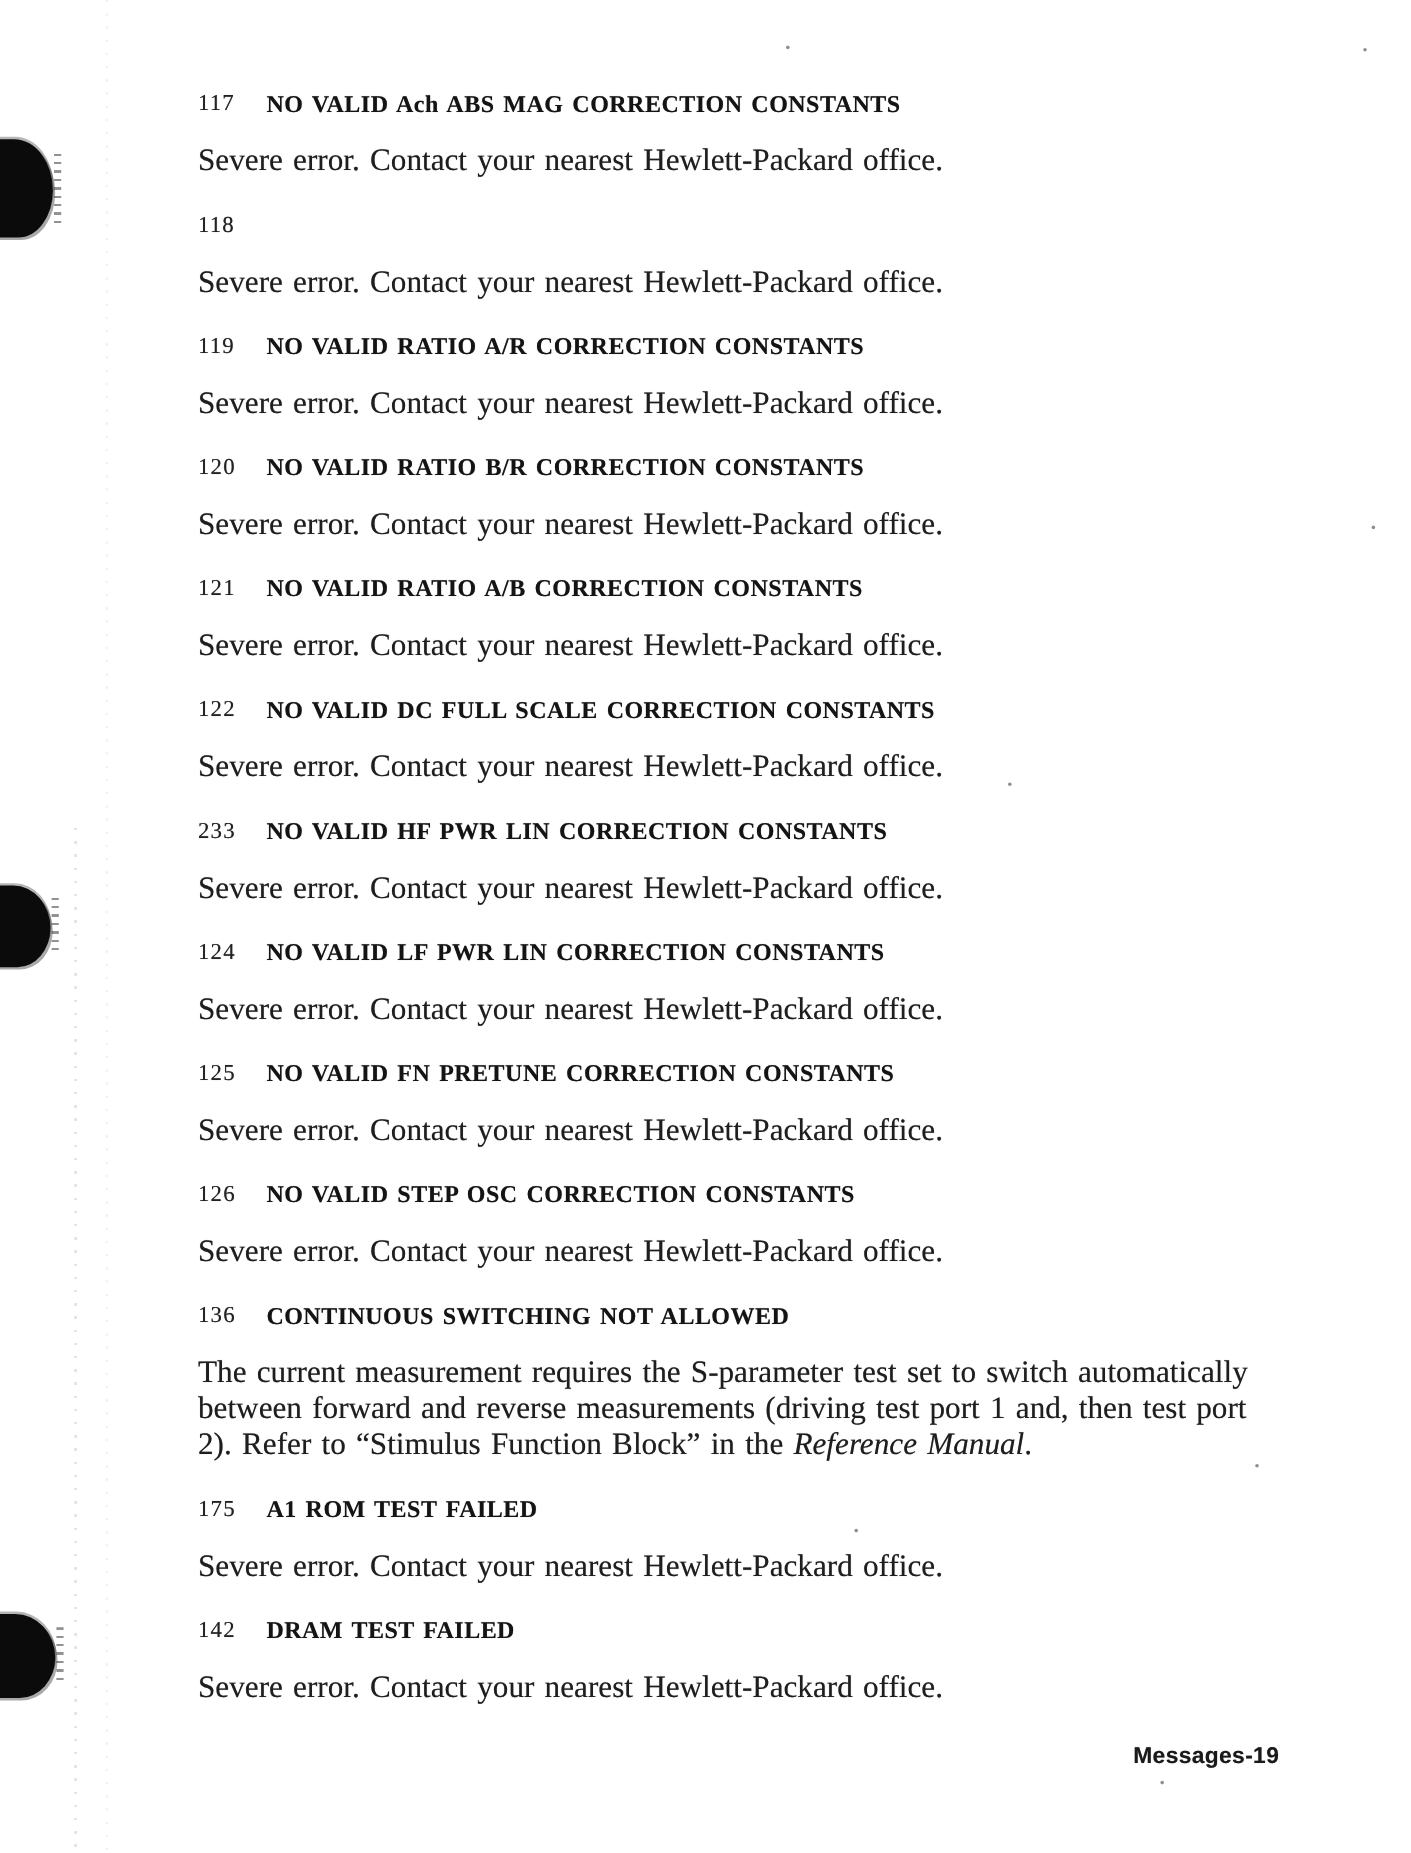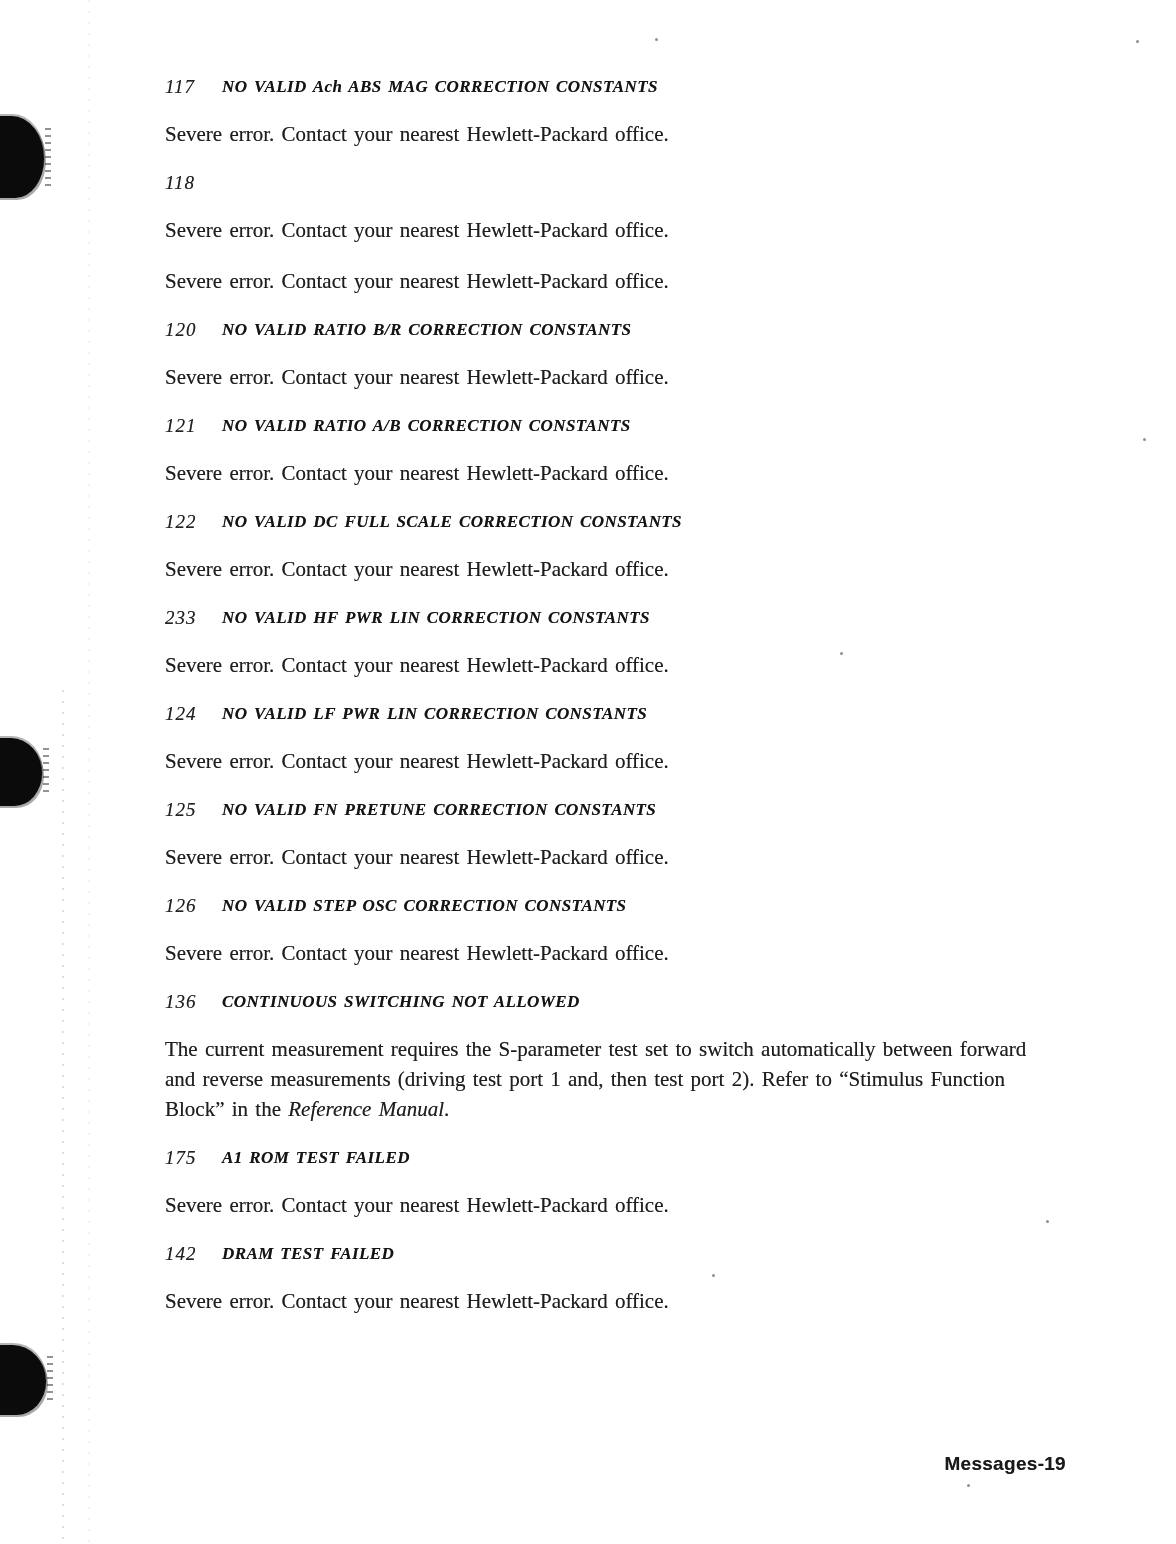--- a/index.html
+++ b/index.html
@@ -20,39 +20,38 @@
     top: 74px;
     width: 888px;
   }
 
   .message-entry { margin-bottom: 20px; }
 
   .msg-heading {
     display: flex;
     align-items: flex-end;
     line-height: 26px;
-    font-style: italic;
   }
   .msg-code {
     flex: 0 0 57px;
     font-size: 19px;
     font-weight: 400;
     letter-spacing: 1px;
     color: #222;
   }
   .msg-title {
-    font-size: 17px;
+    font-size: 20px;
     font-weight: 700;
     letter-spacing: 0.4px;
     word-spacing: 2px;
     color: #141414;
   }
   .msg-body {
     margin-top: 19px;
-    font-size: 21px;
+    font-size: 26px;
     line-height: 30px;
     word-spacing: 2px;
     color: #1e1e1e;
   }
   .msg-body em { font-style: italic; }
 
   
   .msg-title, .msg-code, .msg-body, .page-footer {
     text-shadow: 0 0 0.6px rgba(20,20,20,0.55);
   }
@@ -144,20 +143,24 @@
   </section>
 
   <section class="message-entry">
     <div class="msg-heading">
       <span class="msg-code">118</span>
     </div>
     <p class="msg-body">Severe error. Contact your nearest Hewlett-Packard office.</p>
   </section>
 
   <section class="message-entry">
+    <div class="msg-heading">
+      <span class="msg-code">119</span>
+      <span class="msg-title">NO VALID RATIO A/R CORRECTION CONSTANTS</span>
+    </div>
     <p class="msg-body">Severe error. Contact your nearest Hewlett-Packard office.</p>
   </section>
 
   <section class="message-entry">
     <div class="msg-heading">
       <span class="msg-code">120</span>
       <span class="msg-title">NO VALID RATIO B/R CORRECTION CONSTANTS</span>
     </div>
     <p class="msg-body">Severe error. Contact your nearest Hewlett-Packard office.</p>
   </section>

